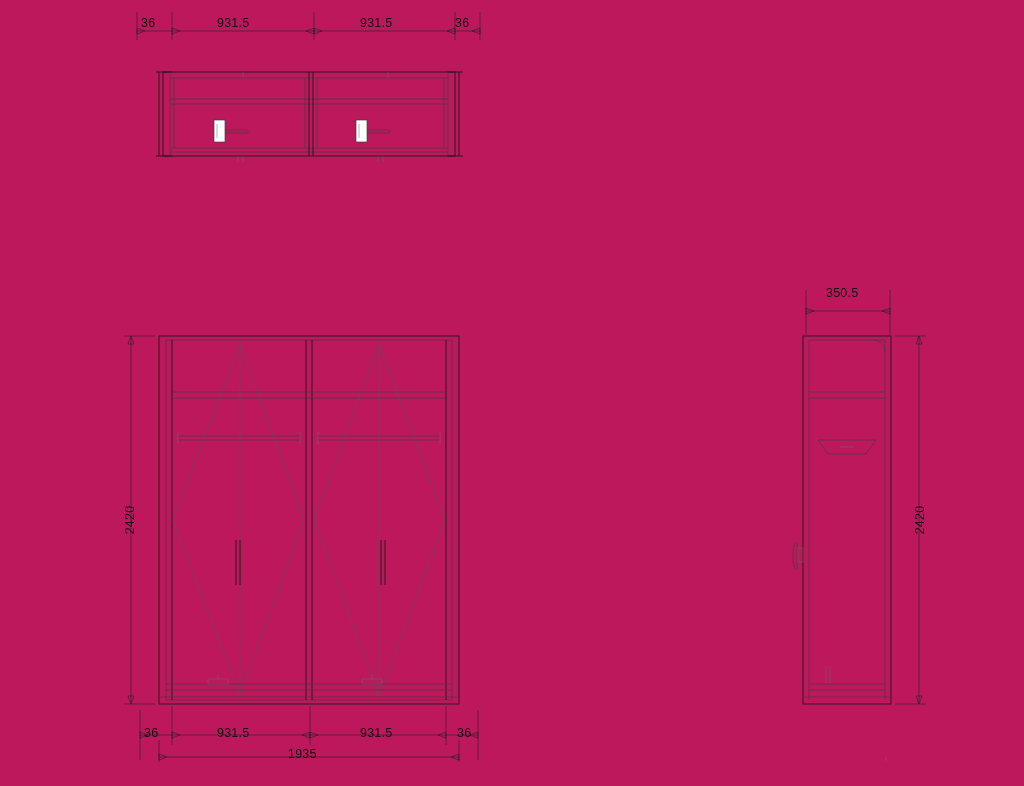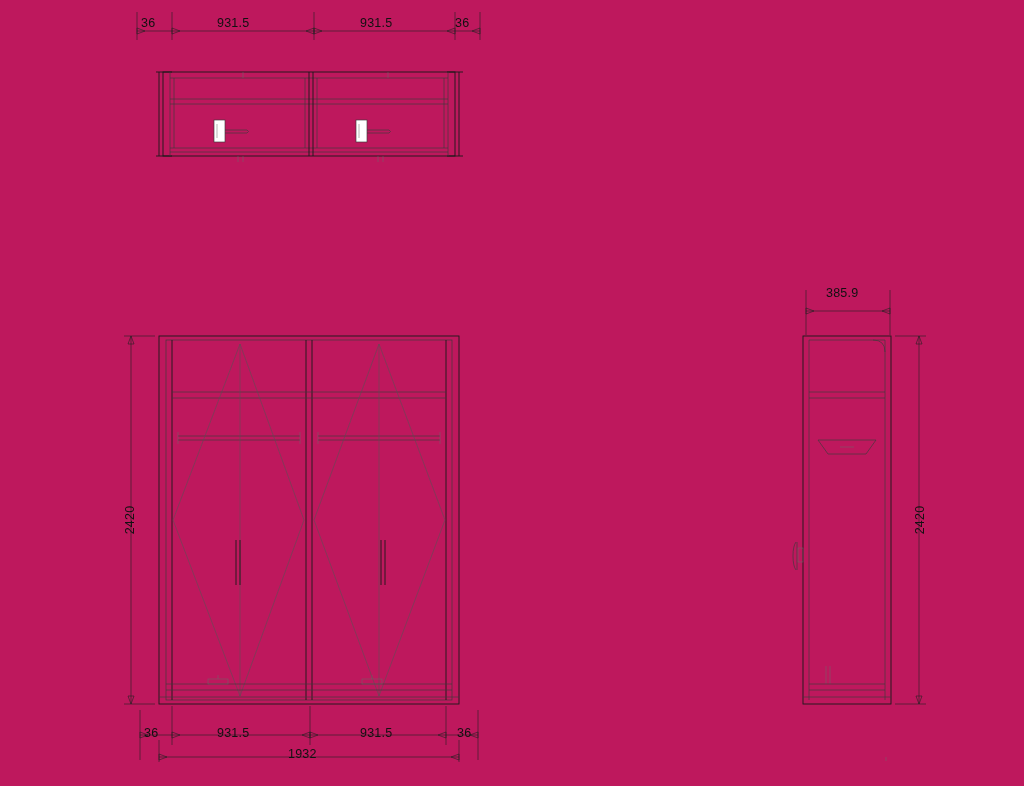--- a/index.html
+++ b/index.html
@@ -259,21 +259,21 @@
 
   <div class="dim-text" style="left:141px; top:16px;">36</div>
   <div class="dim-text" style="left:217px; top:16px;">931.5</div>
   <div class="dim-text" style="left:360px; top:16px;">931.5</div>
   <div class="dim-text" style="left:455px; top:16px;">36</div>
 
   <div class="dim-text" style="left:144px; top:726px;">36</div>
   <div class="dim-text" style="left:217px; top:726px;">931.5</div>
   <div class="dim-text" style="left:360px; top:726px;">931.5</div>
   <div class="dim-text" style="left:457px; top:726px;">36</div>
-  <div class="dim-text" style="left:288px; top:747px;">1932</div>
+  <div class="dim-text" style="left:288px; top:747px;">1935</div>
 
   <div class="dim-text vert" style="left:106px; top:513px; width:48px; text-align:center;">2420</div>
 
-  <div class="dim-text" style="left:826px; top:286px;">385.9</div>
+  <div class="dim-text" style="left:826px; top:286px;">350.5</div>
 
   <div class="dim-text vert" style="left:896px; top:513px; width:48px; text-align:center;">2420</div>
 
 </div>
 
 </body></html>

